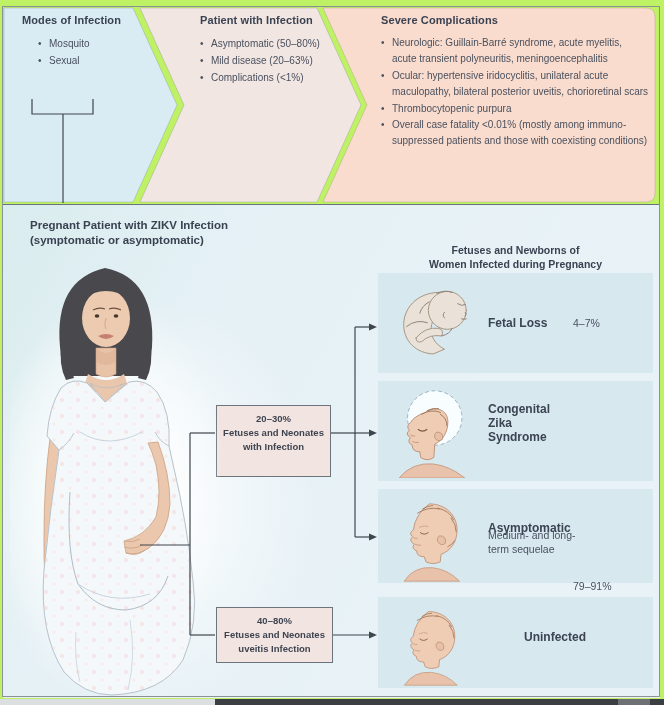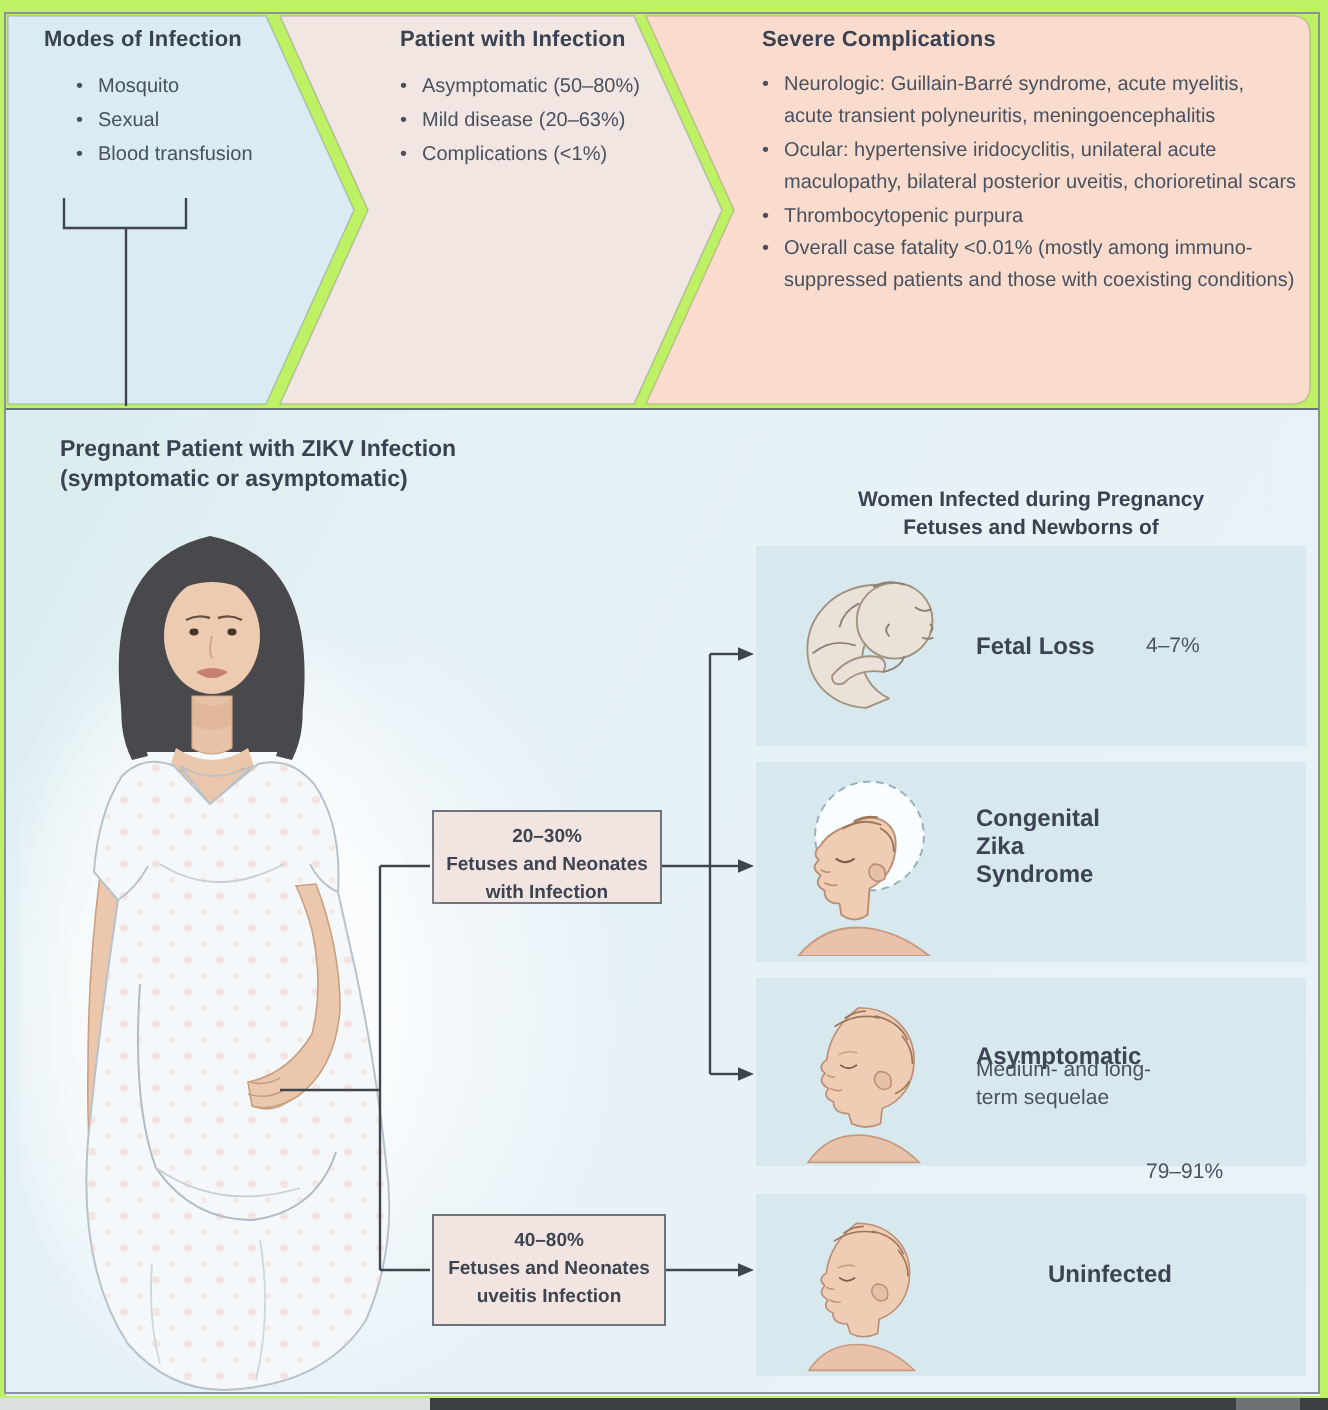--- a/index.html
+++ b/index.html
@@ -21,21 +21,21 @@
   .section-title{position:absolute; left:30px; top:218px; font-size:11.5px; font-weight:bold; color:#3a4252; line-height:15px;}
   .right-header{position:absolute; left:378px; top:243px; width:275px; text-align:center; font-size:10.5px; font-weight:bold; color:#3a4252; line-height:14px;}
   .outcome-row{position:absolute; left:378px; width:275px; background:#d7e8ef;}
   .row1{top:273px; height:100px;} .row2{top:381px; height:100px;}
   .row3{top:489px; height:94px;} .row4{top:597px; height:91px;}
   .lbl{position:absolute; font-size:12px; font-weight:bold; color:#3c4453;}
   .val{position:absolute; font-size:10.5px; color:#4a5160;}
   .note{position:absolute; font-size:10.5px; color:#4a5160; line-height:14px;}
   .flow-box{position:absolute; box-sizing:border-box; background:#f2e4e1; border:1.5px solid #6e747c;
      text-align:center; font-size:9.5px; font-weight:bold; color:#3d4450; line-height:14px; padding-top:6px;}
-  .box1{left:216px; top:405px; width:115px; height:47px;}
+  .box1{left:216px; top:405px; width:115px; height:72px;}
   .box2{left:216px; top:607px; width:117px; height:56px;}
   .connect{position:absolute; left:0; top:0; pointer-events:none;}
   .illus{position:absolute;}
   .bottom-bar{position:absolute; top:699px; height:6px;}
   .seg1{left:0; width:215px; background:#dcdfe0;}
   .seg2{left:215px; width:403px; background:#3b3e42;}
   .seg3{left:618px; width:32px; background:#6d7175;}
   .seg4{left:650px; width:14px; background:#3b3e42;}
 </style>
 </head>
@@ -47,21 +47,20 @@
     <polygon points="4,8 133,8 177,105 133,202 4,202" fill="#d9ecf3" stroke="rgba(130,145,150,0.45)" stroke-width="0.8"></polygon>
     <path d="M140,8 H317 L361,105 L317,202 H140 L184,105 Z" fill="#f2e6e3" stroke="rgba(140,140,145,0.45)" stroke-width="0.8"></path>
     <path d="M323,8 H646 Q655,8 655,17 V193 Q655,202 646,202 H323 L367,105 Z" fill="#f9dcce" stroke="rgba(150,135,130,0.4)" stroke-width="0.8"></path>
   </svg>
 
   <div class="panel-text" style="left:22px; top:14px; width:135px;">
     <div class="panel-title">Modes of Infection</div>
     <ul class="blist" style="margin-left:16px;">
       <li>Mosquito</li>
       <li>Sexual</li>
-      <li>Blood transfusion</li>
     </ul>
   </div>
 
   <div class="panel-text" style="left:200px; top:14px; width:165px;">
     <div class="panel-title">Patient with Infection</div>
     <ul class="blist">
       <li>Asymptomatic (50–80%)</li>
       <li>Mild disease (20–63%)</li>
       <li>Complications (&lt;1%)</li>
     </ul>
@@ -78,22 +77,22 @@
   </div>
 
   <div class="bottom-section"></div>
 
   <div class="section-title">
     <div>Pregnant Patient with ZIKV Infection</div>
     <div>(symptomatic or asymptomatic)</div>
   </div>
 
   <div class="right-header">
+    <div>Fetuses and Newborns of</div>
     <div>Women Infected during Pregnancy</div>
-    <div>Fetuses and Newborns of</div>
   </div>
 
   <div class="outcome-row row1"></div>
   <div class="outcome-row row2"></div>
   <div class="outcome-row row3"></div>
   <div class="outcome-row row4"></div>
 
   <div class="lbl" style="left:488px; top:316px;">Fetal Loss</div>
   <div class="val" style="left:573px; top:317px;">4–7%</div>
 

